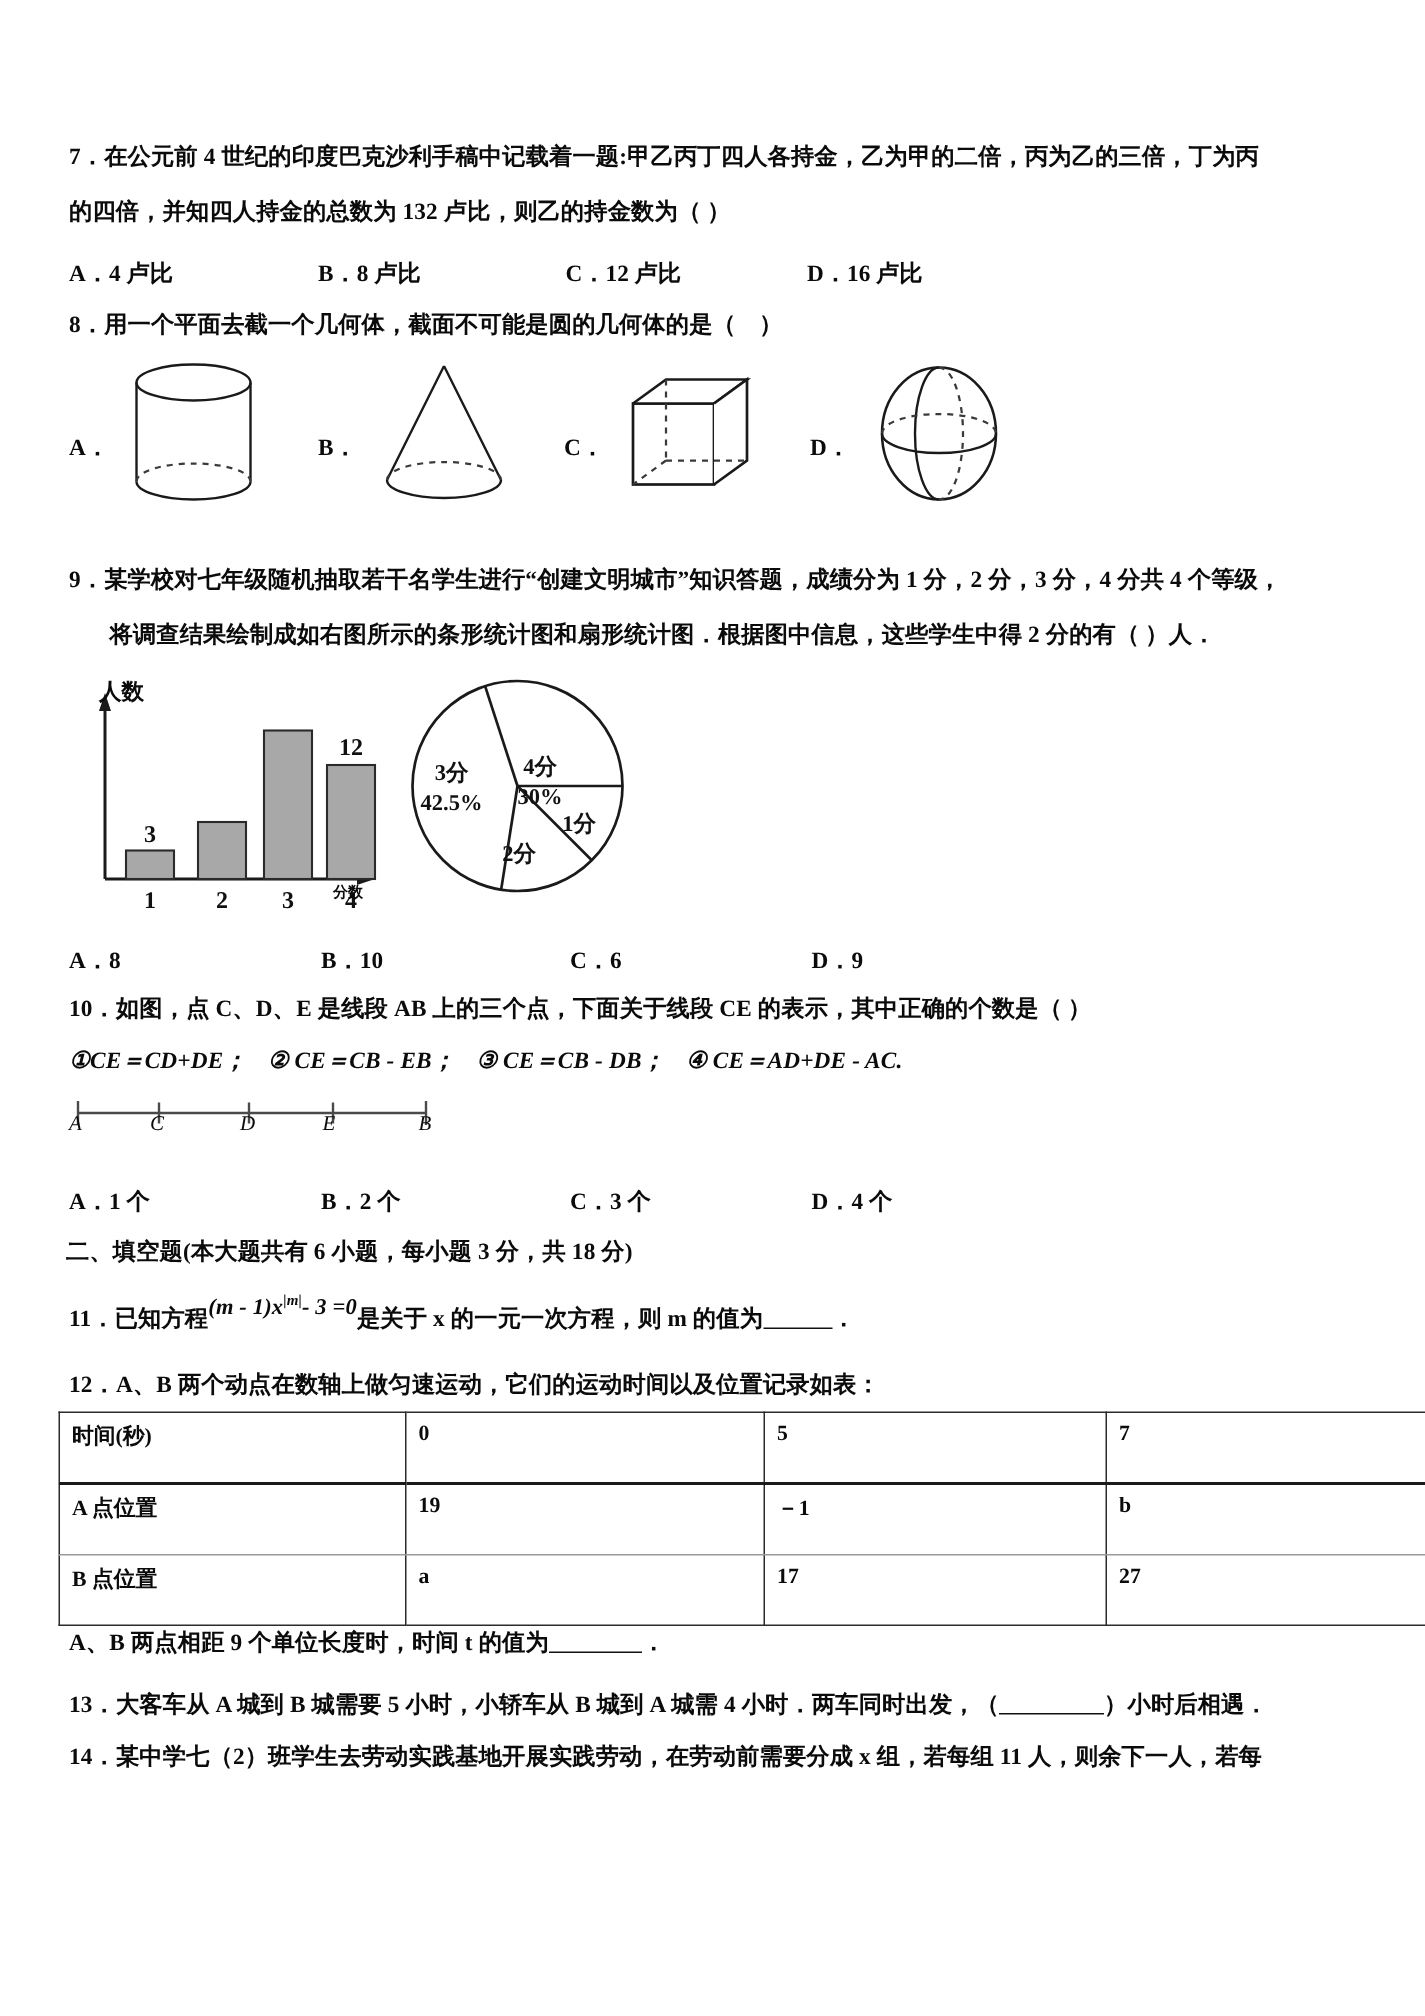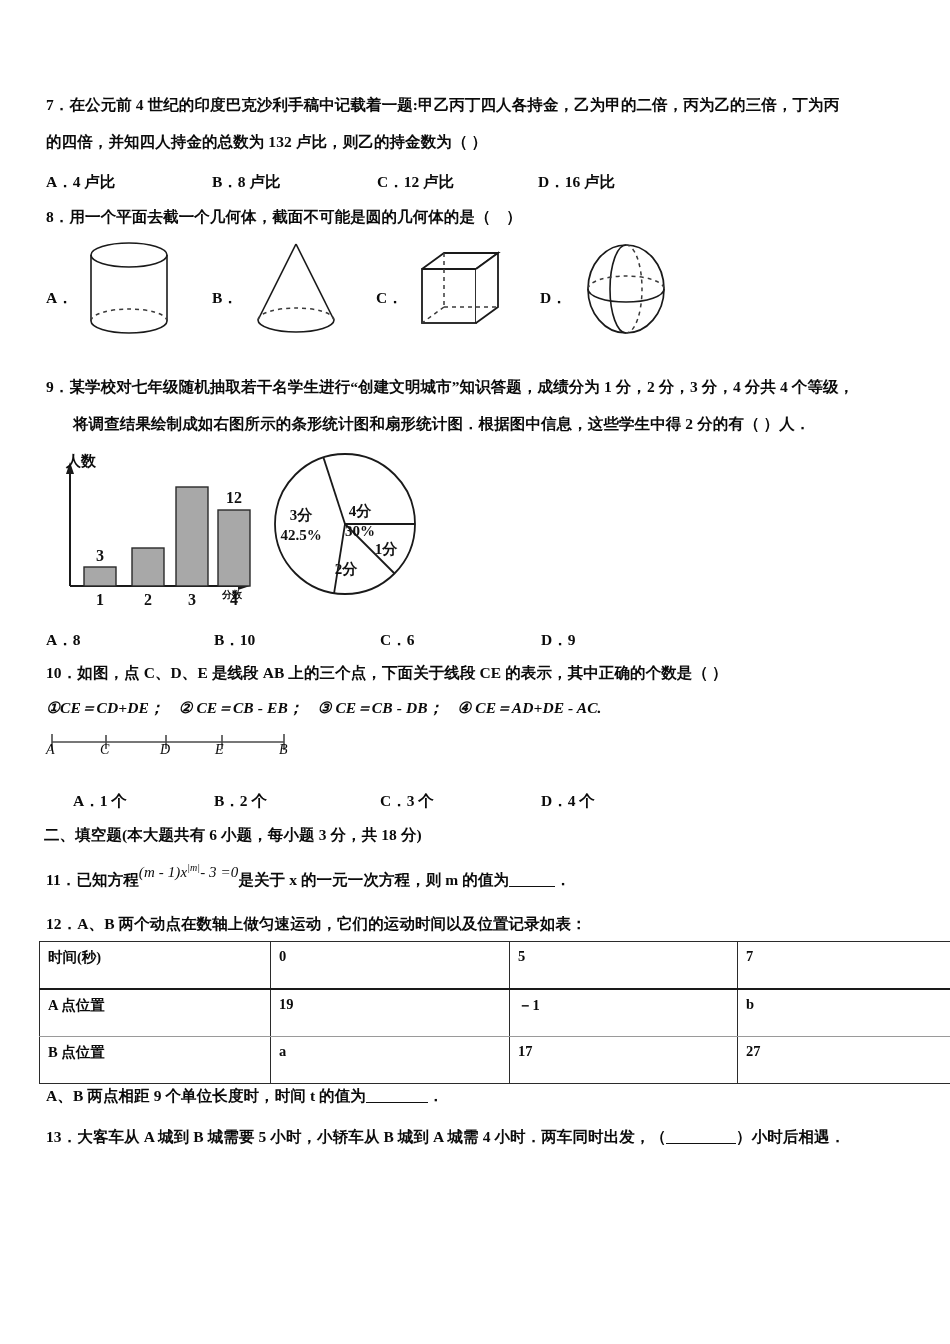--- a/index.html
+++ b/index.html
@@ -44,21 +44,21 @@
   .blank-ul {
     display: inline-block;
     border-bottom: 1.4px solid #111;
     vertical-align: -2px;
   }
   
   .formula {
     display: inline-block;
     font-family: "Liberation Serif", serif;
     font-style: italic;
-    font-weight: normal;
+    font-weight: bold;
     font-size: 15px;
     vertical-align: 3px;
   }
   .formula .sup {
     font-size: 10px;
     vertical-align: super;
   }
   .formula .up {
     position: relative;
     top: -5px;
@@ -233,21 +233,21 @@
       <path d="M240,6 L240,22" stroke="#4a4a4a" stroke-width="1.6"></path>
     </svg>
   </div>
   <div class="seg-lbl" style="left:46px;  top:742px;">A</div>
   <div class="seg-lbl" style="left:100px; top:742px;">C</div>
   <div class="seg-lbl" style="left:160px; top:742px;">D</div>
   <div class="seg-lbl" style="left:215px; top:742px;">E</div>
   <div class="seg-lbl" style="left:279px; top:742px;">B</div>
 
   <div class="opts" style="left:46px; top:791px;">
-    <div class="opt" style="left:0px;margin-left:27px;"><span>A．</span><span>1 个</span></div>
+    <div class="opt" style="left:0px;"><span>A．</span><span>1 个</span></div>
     <div class="opt" style="left:168px;"><span>B．</span><span>2 个</span></div>
     <div class="opt" style="left:334px;"><span>C．</span><span>3 个</span></div>
     <div class="opt" style="left:495px;"><span>D．</span><span>4 个</span></div>
   </div>
 
   <div class="q-line" style="left:44px; top:826px;">二、填空题(本大题共有 6 小题，每小题 3 分，共 18 分)</div>
 
   <div class="q-line" style="left:46px; top:867px;">
     <span>11．已知方程</span><span class="formula"><span class="up">(m - 1)x</span><span class="up sup">|m|</span><span class="up">- 3 =0</span></span><span>是关于 x 的一元一次方程，则 m 的值为</span><span class="blank-ul" style="width:46px;"></span><span>．</span>
   </div>
@@ -278,14 +278,15 @@
     </table>
 
   <div class="q-line" style="left:46px; top:1087px;">
     <span>A、B 两点相距 9 个单位长度时，时间 t 的值为</span><span class="blank-ul" style="width:62px;"></span><span>．</span>
   </div>
 
   <div class="q-line" style="left:46px; top:1128px;">
     <span>13．大客车从 A 城到 B 城需要 5 小时，小轿车从 B 城到 A 城需 4 小时．两车同时出发，（</span><span class="blank-ul" style="width:70px;"></span><span>）小时后相遇．</span>
   </div>
 
+  <div class="q-line" style="left:46px; top:1163px;">14．某中学七（2）班学生去劳动实践基地开展实践劳动，在劳动前需要分成 x 组，若每组 11 人，则余下一人，若每</div>
 
 </div>
 
 </body></html>

